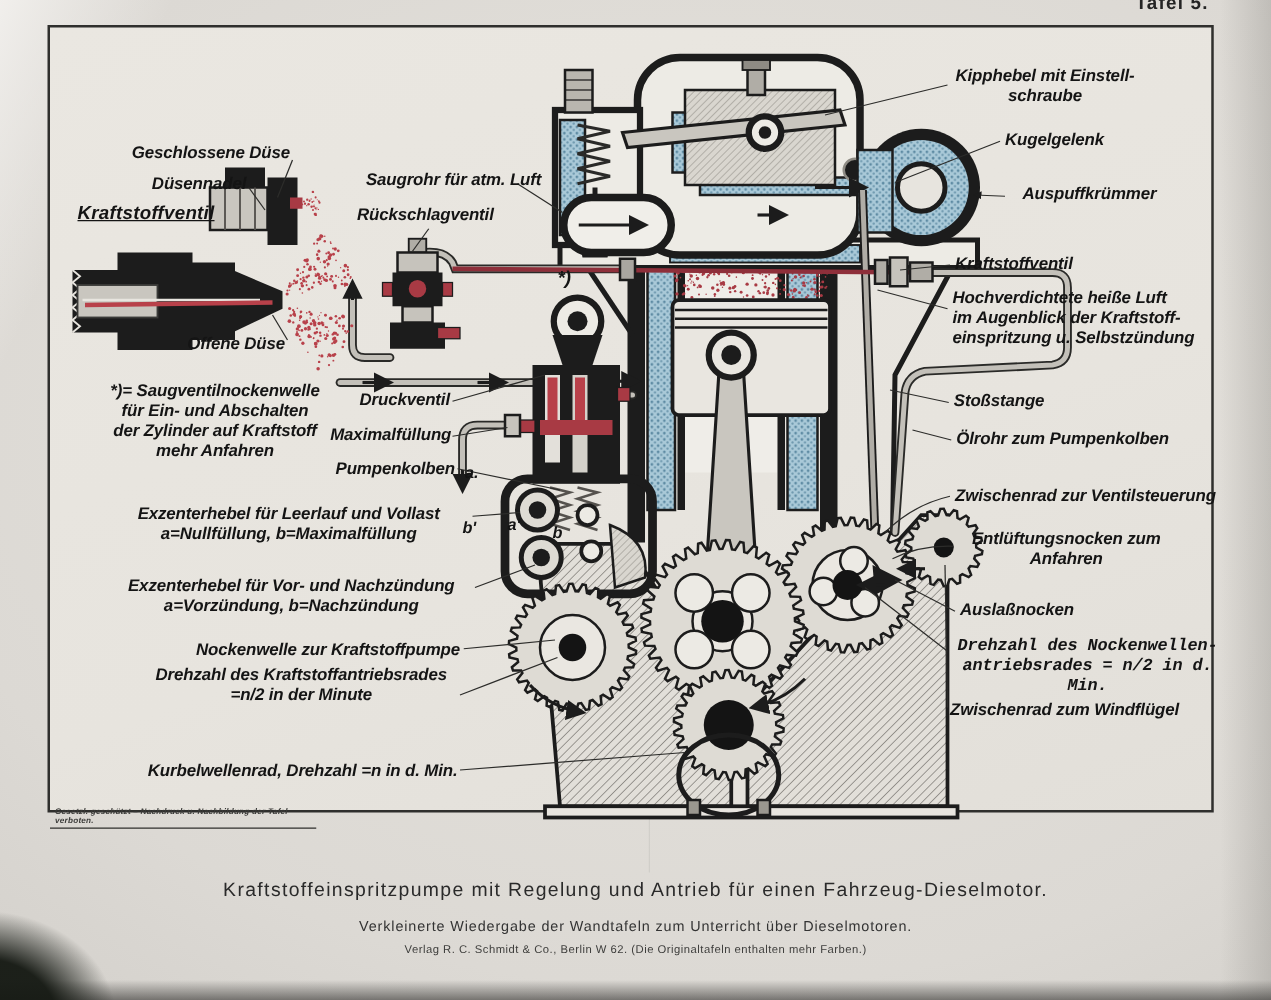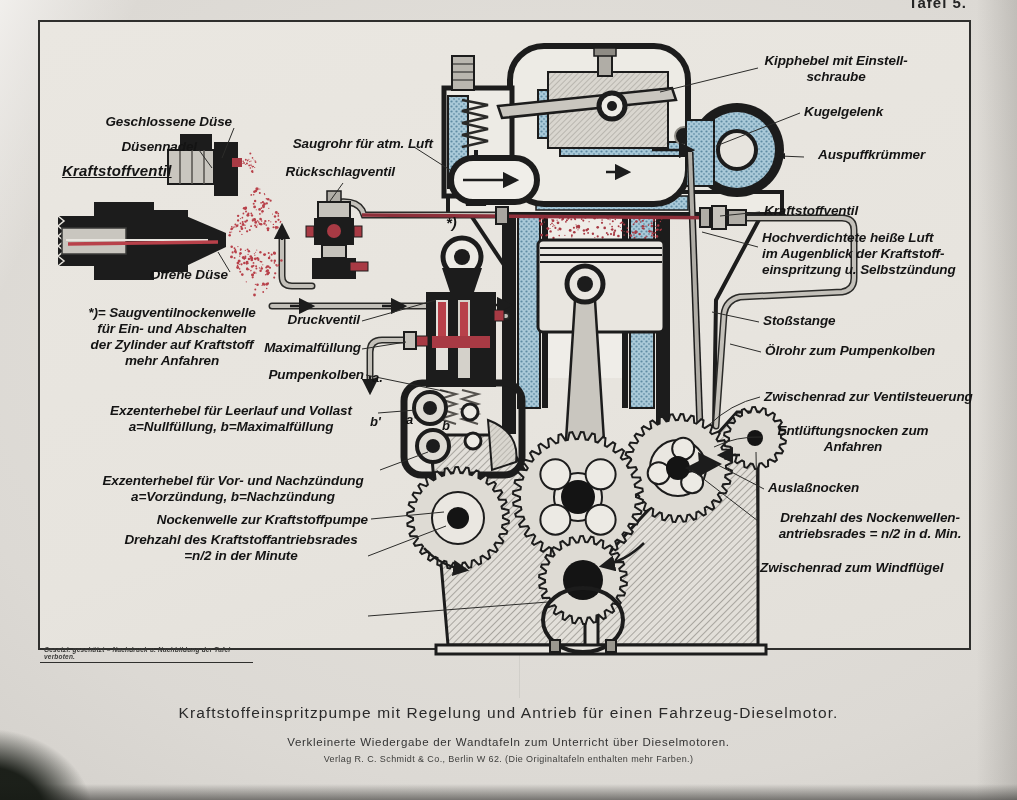--- a/index.html
+++ b/index.html
@@ -737,41 +737,42 @@
   <div class="lb ra" style="right:622px;top:164px;">Rückschlagventil</div>
   <div class="lb ctr" style="left:58px;top:305px;width:228px;">*)= Saugventilnockenwelle
 für Ein- und Abschalten
 der Zylinder auf Kraftstoff
 mehr Anfahren</div>
   <div class="lb ra" style="right:657px;top:312px;text-align:center;">Druckventil</div>
   <div class="lb ra" style="right:656px;top:340px;">Maximalfüllung</div>
   <div class="lb ra" style="right:653px;top:367px;">Pumpenkolben</div>
   <div class="lb ctr" style="left:90px;top:403px;width:282px;">Exzenterhebel für Leerlauf und Vollast
 a=Nullfüllung, b=Maximalfüllung</div>
-  <div class="lb ctr" style="left:88px;top:473px;width:290px;">Exzenterhebel für Vor- und Nachzündung
+  <div class="lb ctr" style="left:88px;top:461px;width:290px;">Exzenterhebel für Vor- und Nachzündung
 a=Vorzündung, b=Nachzündung</div>
   <div class="lb ra" style="right:649px;top:512px;">Nockenwelle zur Kraftstoffpumpe</div>
   <div class="lb ctr" style="left:115px;top:532px;width:252px;">Drehzahl des Kraftstoffantriebsrades
 =n/2 in der Minute</div>
+  <div class="lb ra" style="right:651px;top:609px;">Kurbelwellenrad, Drehzahl =n in d. Min.</div>
 
   <div class="lb ctr" style="left:756px;top:53px;width:160px;">Kipphebel mit Einstell-
 schraube</div>
   <div class="lb" style="left:804px;top:104px;">Kugelgelenk</div>
   <div class="lb" style="left:806px;top:147px;margin-left:12px;">Auspuffkrümmer</div>
   <div class="lb" style="left:764px;top:203px;">Kraftstoffventil</div>
   <div class="lb" style="left:762px;top:230px;">Hochverdichtete heiße Luft
 im Augenblick der Kraftstoff-
 einspritzung u. Selbstzündung</div>
   <div class="lb" style="left:763px;top:313px;">Stoßstange</div>
   <div class="lb" style="left:765px;top:343px;">Ölrohr zum Pumpenkolben</div>
   <div class="lb" style="left:764px;top:389px;">Zwischenrad zur Ventilsteuerung</div>
   <div class="lb ctr" style="left:758px;top:423px;width:190px;">Entlüftungsnocken zum
 Anfahren</div>
   <div class="lb" style="left:768px;top:480px;">Auslaßnocken</div>
-  <div class="lb ctr" style="left:756px;top:510px;width:228px;">Drehzahl des Nockenwellen-
+  <div class="lb ctr" style="left:756px;top:510px;width:228px;font-family:Liberation Mono, monospace;">Drehzahl des Nockenwellen-
 antriebsrades = n/2 in d. Min.</div>
   <div class="lb" style="left:760px;top:560px;">Zwischenrad zum Windflügel</div>
 
   <div class="lb" style="left:446px;top:214px;font-size:15px;">*)</div>
   <div class="lb small" style="left:372px;top:370px;">a.</div>
   <div class="lb small" style="left:370px;top:414px;">b'</div>
   <div class="lb small" style="left:406px;top:412px;">a'</div>
   <div class="lb small" style="left:442px;top:418px;">b</div>
 
   <div class="smallprint">Gesetzl. geschützt – Nachdruck u. Nachbildung der Tafel verboten.</div>

